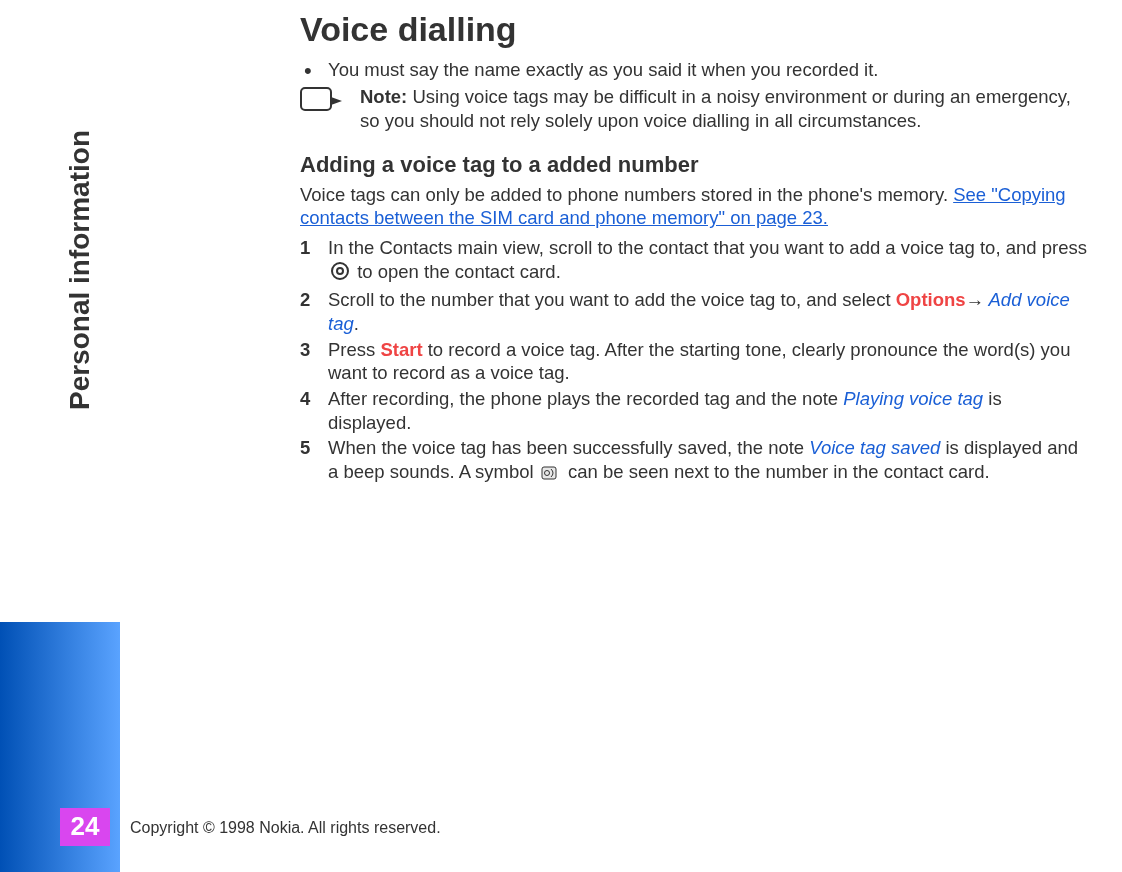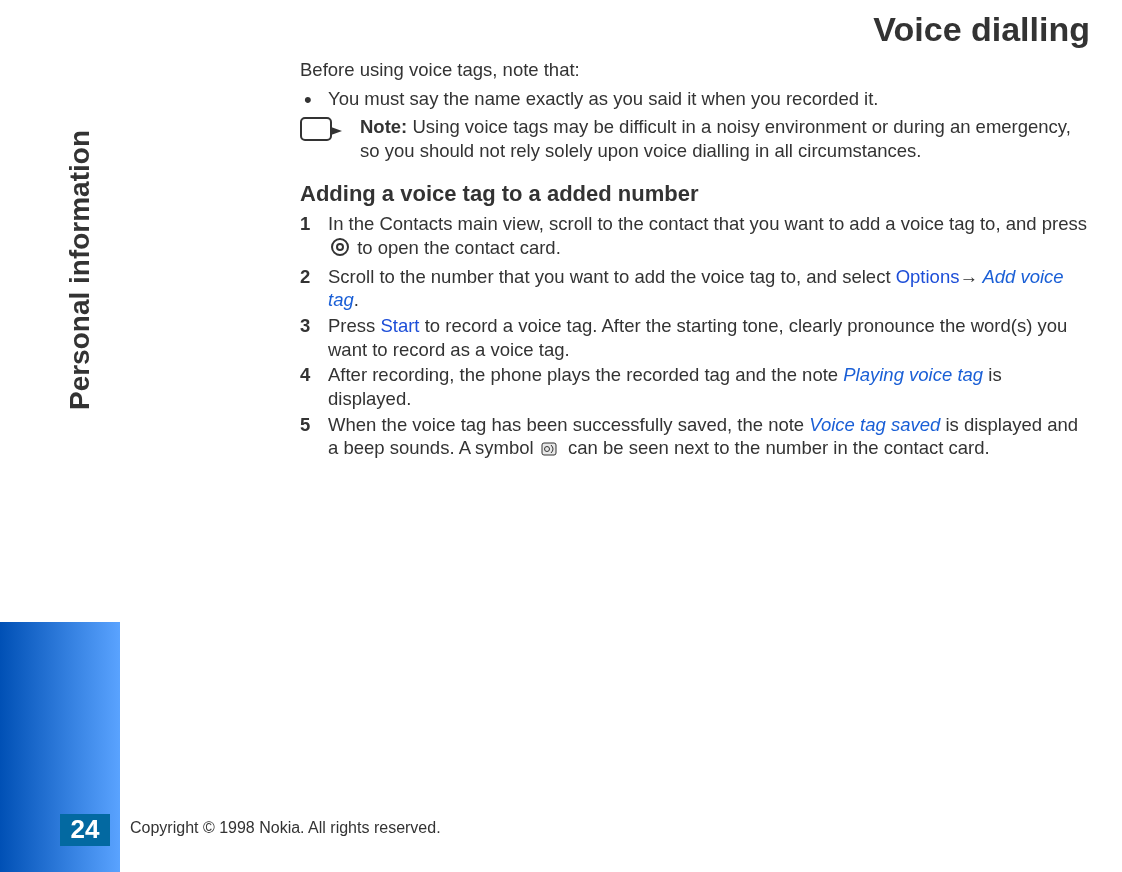--- a/index.html
+++ b/index.html
@@ -31,22 +31,22 @@
     width: 120px;
     height: 250px;
     background: linear-gradient(to left, #6fa8ff 0%, #0b4aa0 100%);
     background: linear-gradient(270deg, #5aa3ff 0%, #0050b5 100%);
   }
   .page-number-box {
     position: absolute;
     left: 60px;
     bottom: 26px;
     width: 50px;
-    height: 32px;
-    background: #0369a1;
+    height: 38px;
+    background: #d946ef;
     color: #fff;
     font-weight: 700;
     font-size: 26px;
     display: flex;
     align-items: center;
     justify-content: center;
     z-index: 5;
   }
   .side-label {
     position: absolute;
@@ -64,21 +64,20 @@
     position: absolute;
     left: 300px;
     top: 8px;
     width: 790px;
   }
   h1 {
     font-size: 34px;
     font-weight: 700;
     margin: 0 0 6px 0;
     padding: 0;
-    text-align: right;
   }
   h2 {
     font-size: 22px;
     font-weight: 700;
     margin: 18px 0 4px 0;
   }
   p {
     margin: 4px 0 6px 0;
   }
   ul.bullets {
@@ -110,22 +109,22 @@
     left: 0;
     top: 2px;
   }
   .note-icon svg { display: block; }
 
   a.link {
     color: #1a5fd6;
     text-decoration: underline;
   }
   .ui-blue-bold {
-    color: #1d4ed8;
-    font-weight: 400;
+    color: #ef4444;
+    font-weight: 700;
   }
   .ui-blue-italic {
     color: #1a5fd6;
     font-style: italic;
   }
   
   ol.steps {
     list-style: none;
     margin: 4px 0 0 0;
     padding: 0;
@@ -170,40 +169,42 @@
   <span>24</span>
 </div>
 <div class="side-label">Personal information</div>
 
 <div class="content">
 
   <h1>Voice dialling</h1>
 
 
 
-  <p>Before using voice tags, note that:</p>
 
   <ul class="bullets">
     <li>You must say the name exactly as you said it when you recorded it.</li>
   </ul>
 
   <div class="note-block">
     <span class="note-icon">
       <svg width="42" height="26" viewBox="0 0 42 26">
         <rect x="1" y="1" width="30" height="22" rx="4" ry="4" fill="none" stroke="#333" stroke-width="2"></rect>
         <polygon points="31,10 42,14 31,18" fill="#333"></polygon>
       </svg>
     </span>
     <span>
       <b>Note:</b><span> Using voice tags may be difficult in a noisy environment or during an emergency, so you should not rely solely upon voice dialling in all circumstances.</span>
     </span>
   </div>
 
   <h2>Adding a voice tag to a added number</h2>
 
+  <p>
+    <span>Voice tags can only be added to phone numbers stored in the phone's memory. </span><a href="#" class="link">See "Copying contacts between the SIM card and phone memory" on page 23.</a>
+  </p>
 
   <ol class="steps">
     <li>
       <span class="num">1</span>
       <span>In the Contacts main view, scroll to the contact that you want to add a voice tag to, and press </span><span class="inline-icon"><svg width="20" height="20" viewBox="0 0 20 20">
             <circle cx="10" cy="10" r="8" fill="none" stroke="#333" stroke-width="2"></circle>
             <circle cx="10" cy="10" r="3" fill="none" stroke="#333" stroke-width="2"></circle>
           </svg></span><span> to open the contact card.</span>
     </li>
     <li>

